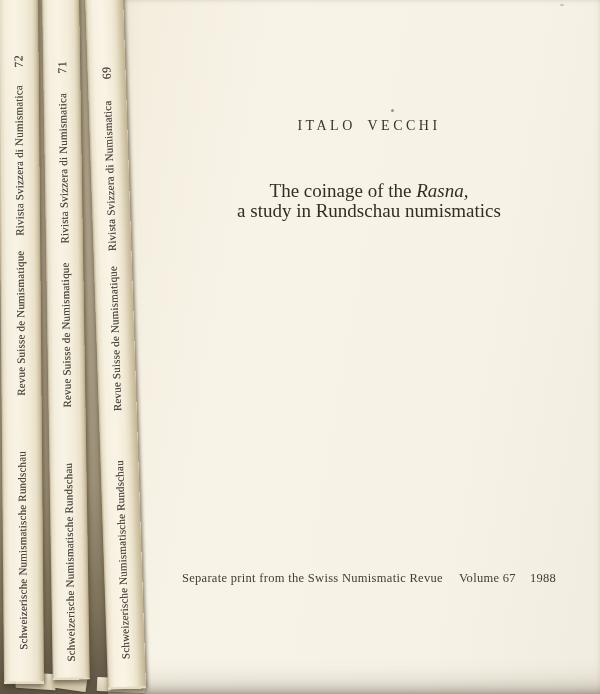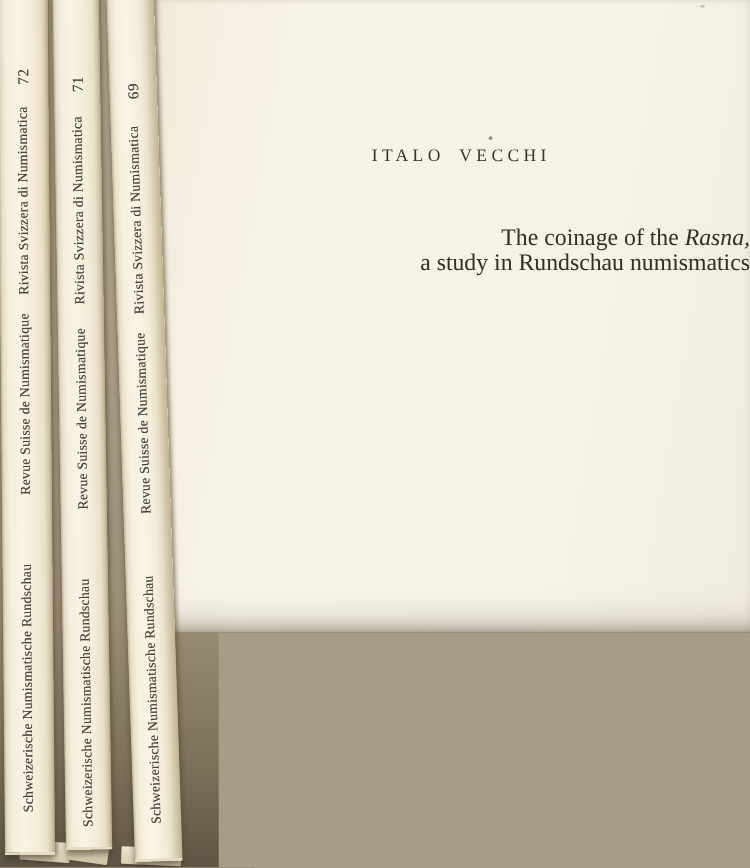--- a/index.html
+++ b/index.html
@@ -10,34 +10,34 @@
   }
   
   .backdrop{
     position:absolute;left:0;top:0;width:175px;height:694px;z-index:1;
     background:linear-gradient(180deg,
       #b3a78e 0%, #af071f00 0%, #b3a78e 0%,
       #ab9f87 40%, #9c8f77 70%, #7c7159 88%, #5e5545 100%);
   }
   
   .cover{
-    position:absolute;left:108px;top:0;width:492px;height:506px;z-index:3;
+    position:absolute;left:108px;top:0;width:492px;height:694px;z-index:3;
     background:linear-gradient(100deg,#f2ecdb 0%,#f7f3e7 28%,#f6f2e6 70%,#f1ece0 100%);
     box-shadow:
       inset 0 -6px 12px -7px rgba(108,96,76,.55),
       inset 16px -18px 30px -18px rgba(105,94,74,.6),
       inset 3px 0 6px -2px rgba(140,126,100,.5);
   }
   .cover-author{
     position:absolute;top:118px;left:30px;right:0;text-align:center;
     font-size:14px;line-height:16px;letter-spacing:3.5px;word-spacing:5px;
     color:var(--ink-dark,#39332b);
   }
   .cover-title{
-    position:absolute;top:181px;left:30px;right:0;text-align:right;
+    position:absolute;top:181px;left:30px;right:0;text-align:center;
     font-size:19px;line-height:20px;color:#332d26;
   }
   .cover-title em{font-style:italic;}
   .cover-imprint{
     position:absolute;top:571px;left:30px;right:0;text-align:center;
     font-size:12.5px;letter-spacing:.3px;color:#443d31;
   }
   .imprint-volume{margin-left:16px;}
   .imprint-year{margin-left:14px;}
   
@@ -91,20 +91,23 @@
 <div class="stage">
 
   <div class="backdrop"></div>
 
   <div class="cover">
     <div class="cover-author">ITALO VECCHI</div>
     <div class="cover-title">
       <div><span>The coinage of the </span><em>Rasna,</em></div>
       <div>a study in Rundschau numismatics</div>
     </div>
+    <div class="cover-imprint">
+      <span>Separate print from the Swiss Numismatic Revue</span><span class="imprint-volume">Volume 67</span><span class="imprint-year">1988</span>
+    </div>
   </div>
 
   <div class="wedge wedge1"></div>
   <div class="wedge wedge2"></div>
   <div class="wedge wedge3"></div>
 
   <div class="spine spine1">
     <div class="vnum">72</div>
     <div class="vtxt v-it">Rivista Svizzera di Numismatica</div>
     <div class="vtxt v-fr">Revue Suisse de Numismatique</div>

